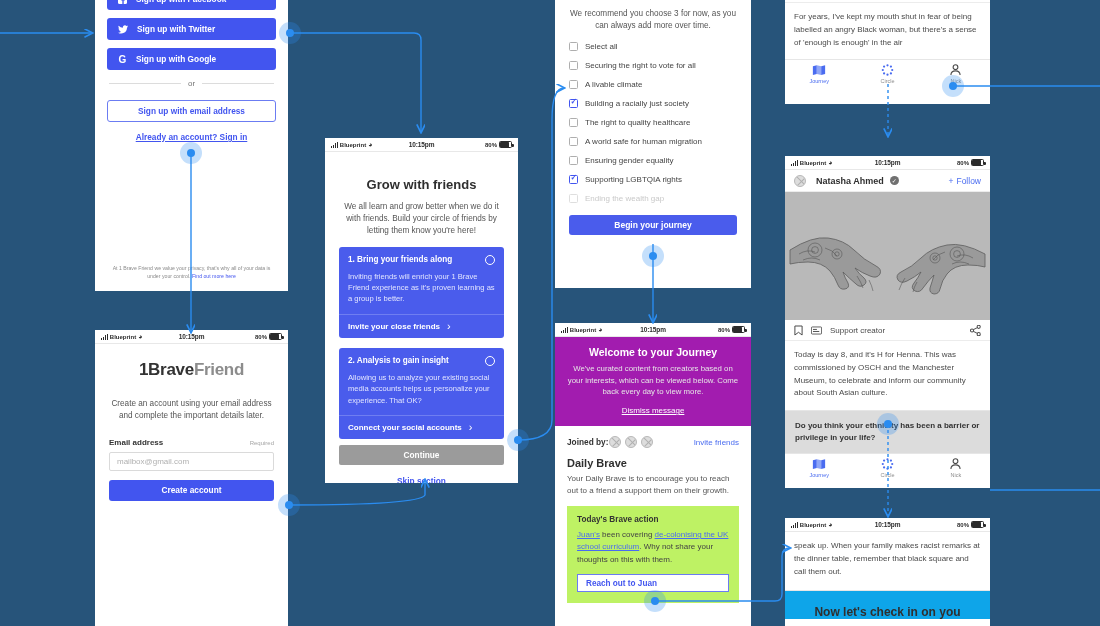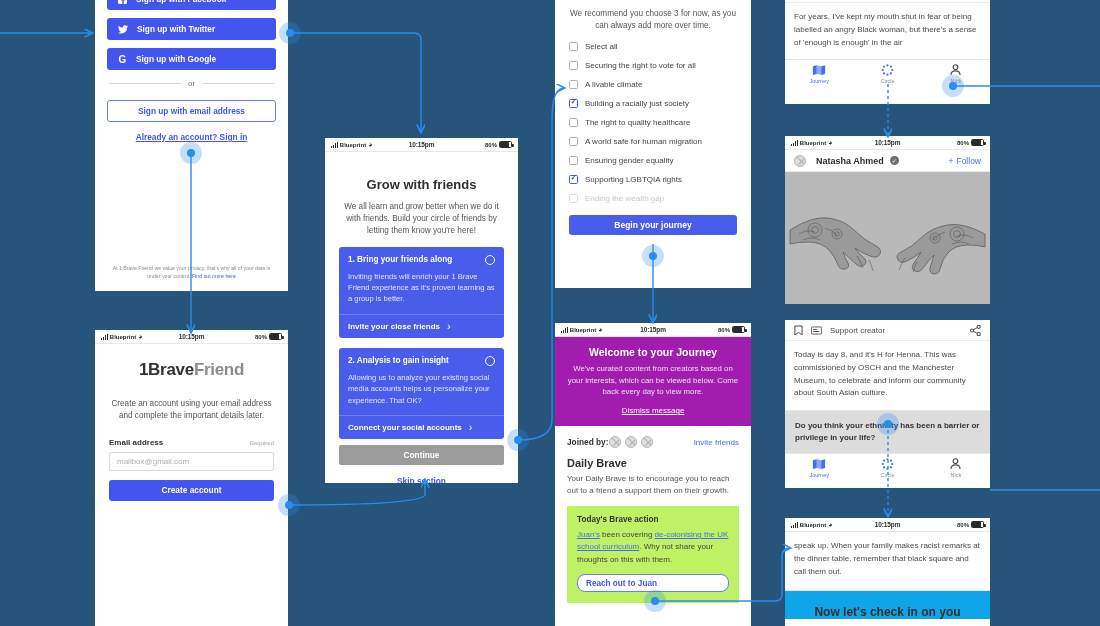--- a/index.html
+++ b/index.html
@@ -111,35 +111,35 @@
   .av { width: 12px; height: 12px; border-radius: 50%; border: 1px solid #b8b8b8; background:#ddd; margin-right: 4px; position: relative; overflow:hidden;}
   .av::before, .av::after { content:""; position:absolute; left:-1px; top:5px; width:15px; height:1px; background:#b0b0b0; }
   .av::before { transform: rotate(45deg); } .av::after { transform: rotate(-45deg); }
   .invite { margin-left: auto; font-size: 8px; color: #4a6cf0; }
   .sec-h { padding: 9px 12px 0; font-size: 11px; font-weight: bold; color: #2f2f2f; }
   .sec-p { padding: 4px 12px 0; font-size: 8px; color: #555; line-height: 1.5; }
   .grey-card { margin: 9px 12px 0; background: #bef264; padding: 9px 10px 11px; }
   .gc-t { font-size: 8.2px; font-weight: bold; color: #333; }
   .gc-p { margin-top: 5px; font-size: 8px; color: #444; line-height: 1.55; }
   .gc-p a { color: #4a6cf0; }
-  .gc-btn { margin-top: 8px; height: 18px; background: #fff; border: 1px solid #6b7cf2; border-radius: 8px; display: flex; align-items: center; padding-left: 8px; font-size: 8.2px; font-weight: bold; color: #4255ef; }
+  .gc-btn { margin-top: 8px; height: 18px; background: #fff; border: 1px solid #6b7cf2; border-radius: 0; display: flex; align-items: center; padding-left: 8px; font-size: 8.2px; font-weight: bold; color: #4255ef; }
 
   
   #p6 { left: 785px; top: -18px; width: 205px; height: 122px; }
   .post-bar { height: 21px; display: flex; align-items: center; padding: 0 9px; gap: 8px; border-bottom: 1px solid #ececec; }
   .post-bar .lbl2 { font-size: 8px; color: #4a4a4a; }
   .post-bar .sp { margin-left: auto; }
   .post-txt { padding: 8px 9px 10px; font-size: 8px; color: #4a4a4a; line-height: 1.6; }
   .tabbar { border-top: 1px solid #e6e6e6; display: flex; padding: 4px 0 3px; background:#fff; }
   .tab { flex: 1; text-align: center; }
   .tab .tl { margin-top: 2px; font-size: 5.5px; color: #8d8d8d; }
   .tab.active .tl { color: #4a6cf0; }
 
   
-  #p7 { left: 785px; top: 136px; width: 205px; height: 168px; }
+  #p7 { left: 785px; top: 156px; width: 205px; height: 168px; }
   .prof { height: 22px; display: flex; align-items: center; padding: 0 9px; gap: 6px; border-bottom: 1px solid #ececec; }
   .prof .nm { font-size: 9px; font-weight: bold; color: #2f2f2f; }
   .verif { width: 9px; height: 9px; border-radius: 50%; background: #707070; color:#fff; font-size:6px; display:flex;align-items:center;justify-content:center; }
   .follow { margin-left: auto; display: flex; align-items: center; gap: 3px; font-size: 8.5px; color: #4a6cf0; }
   .hero { background: #b9b9b9; height: 146px; position: relative; overflow: hidden; }
 
   
   #p8 { left: 785px; top: 320px; width: 205px; height: 168px; }
   .q-strip { background: #dcdcdc; padding: 9px 10px; font-size: 8px; font-weight: bold; color: #333; line-height: 1.5; }
 

